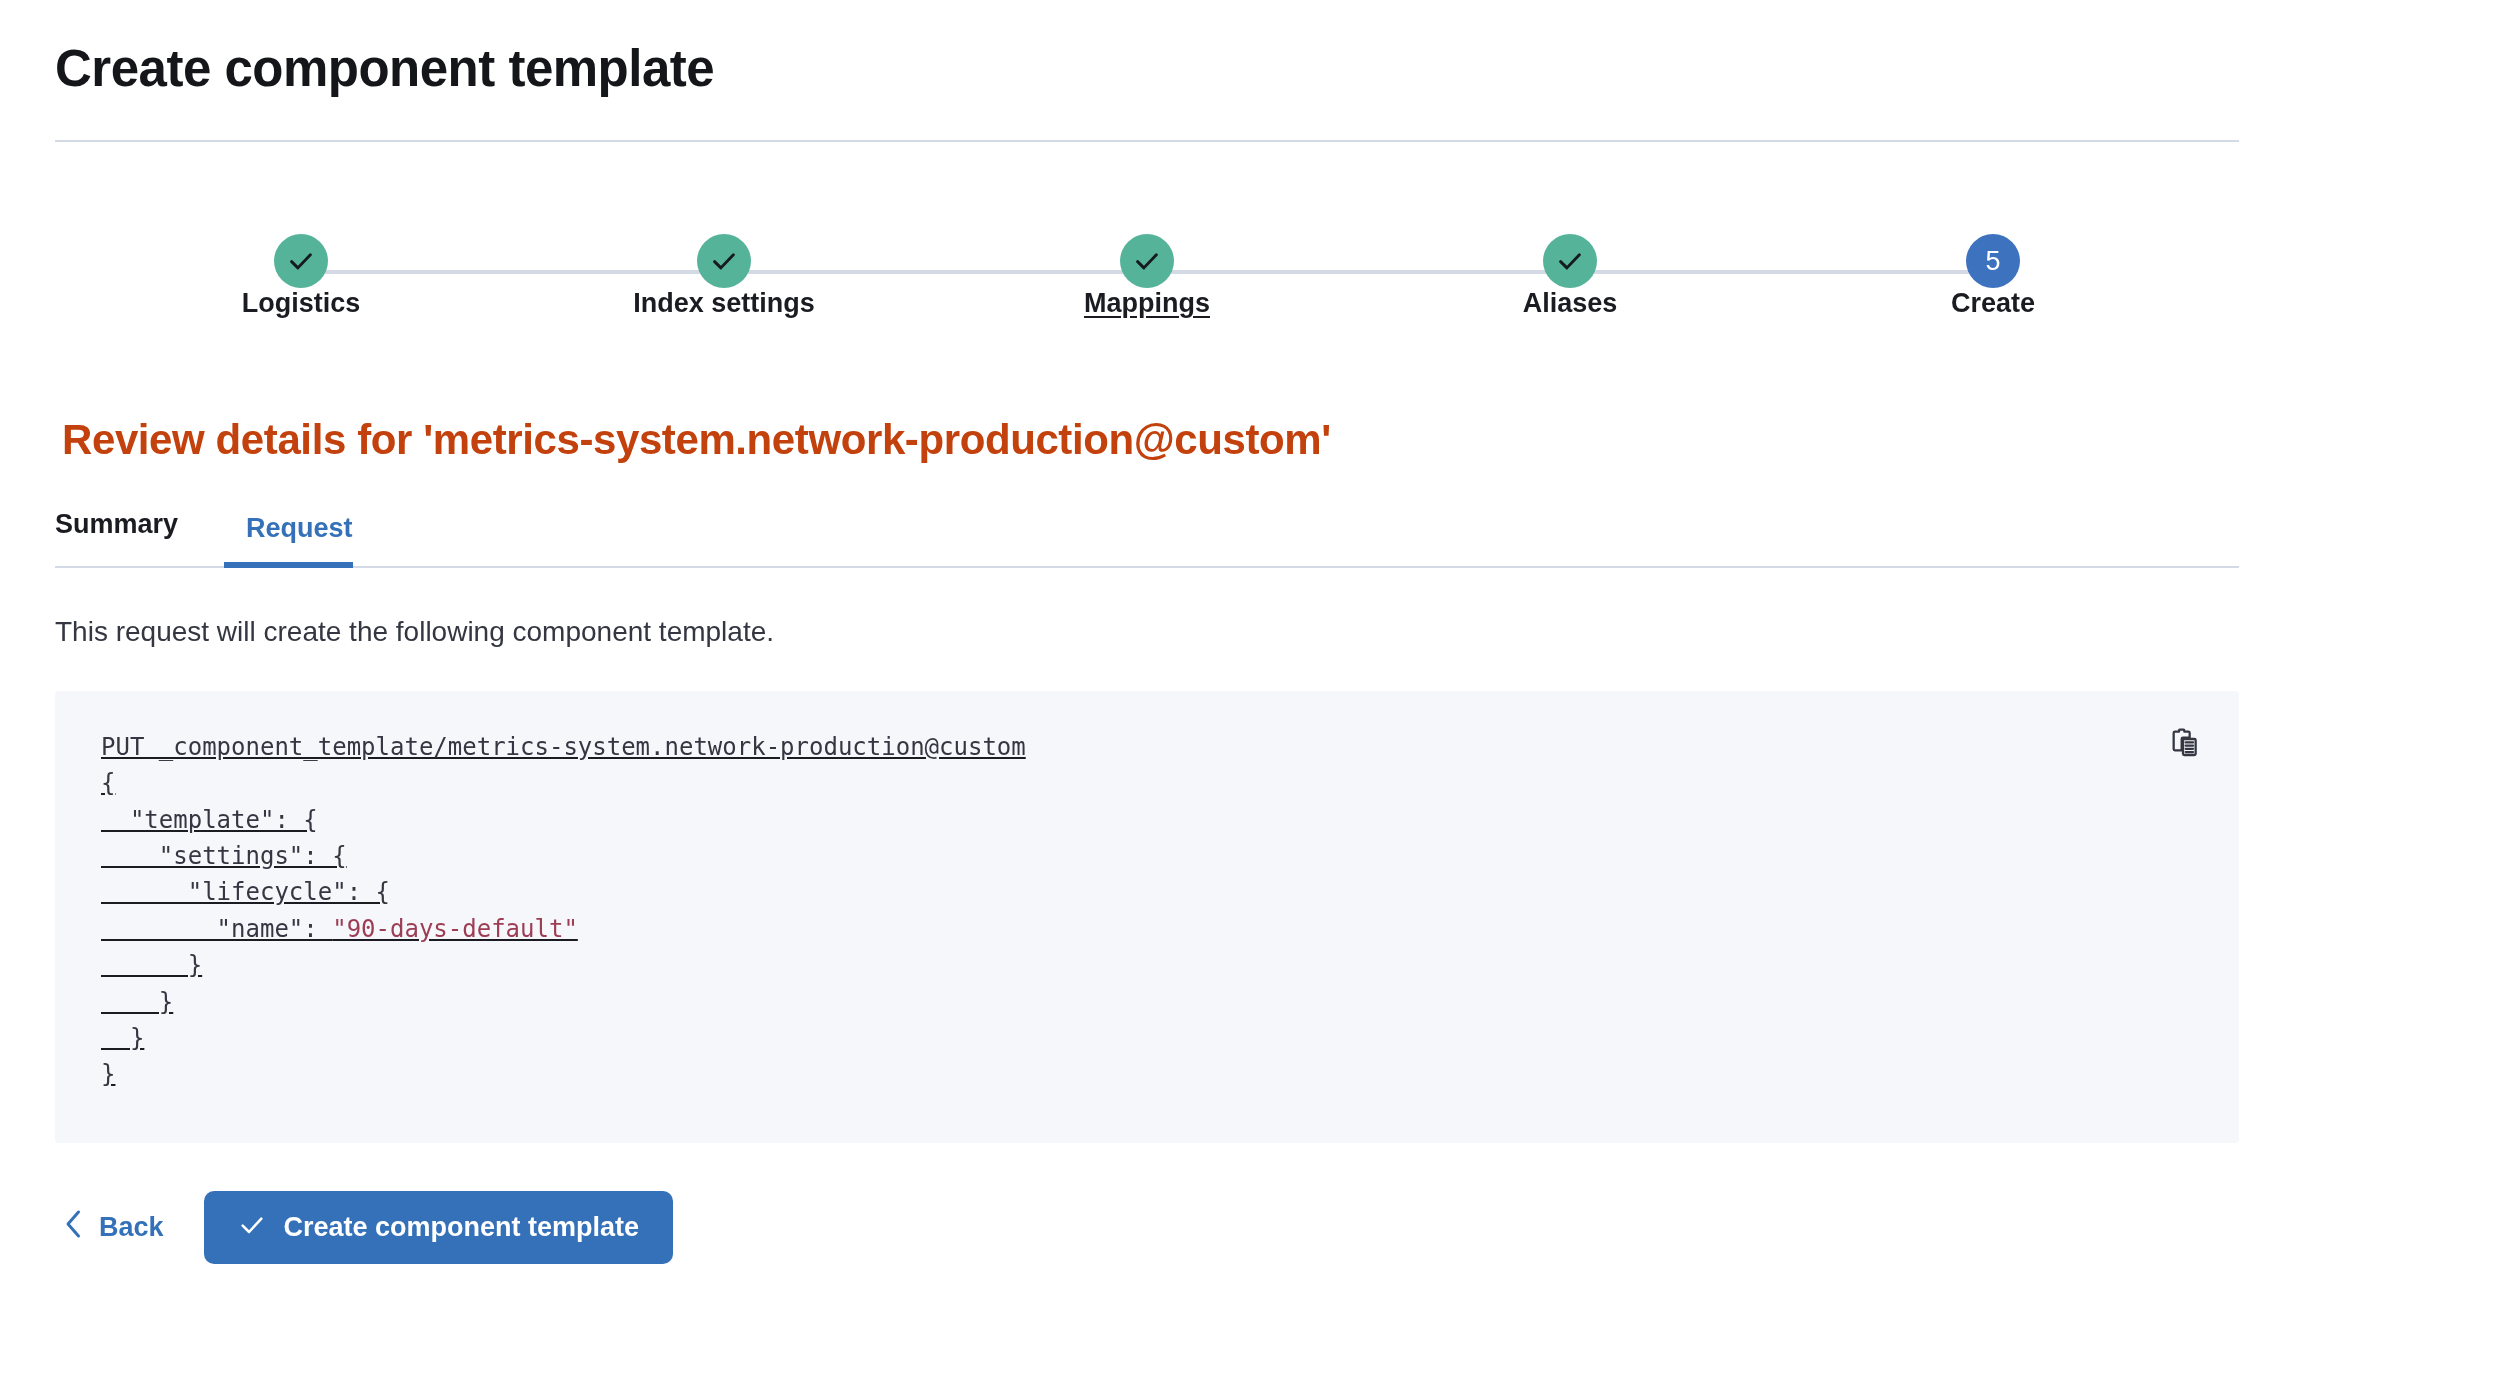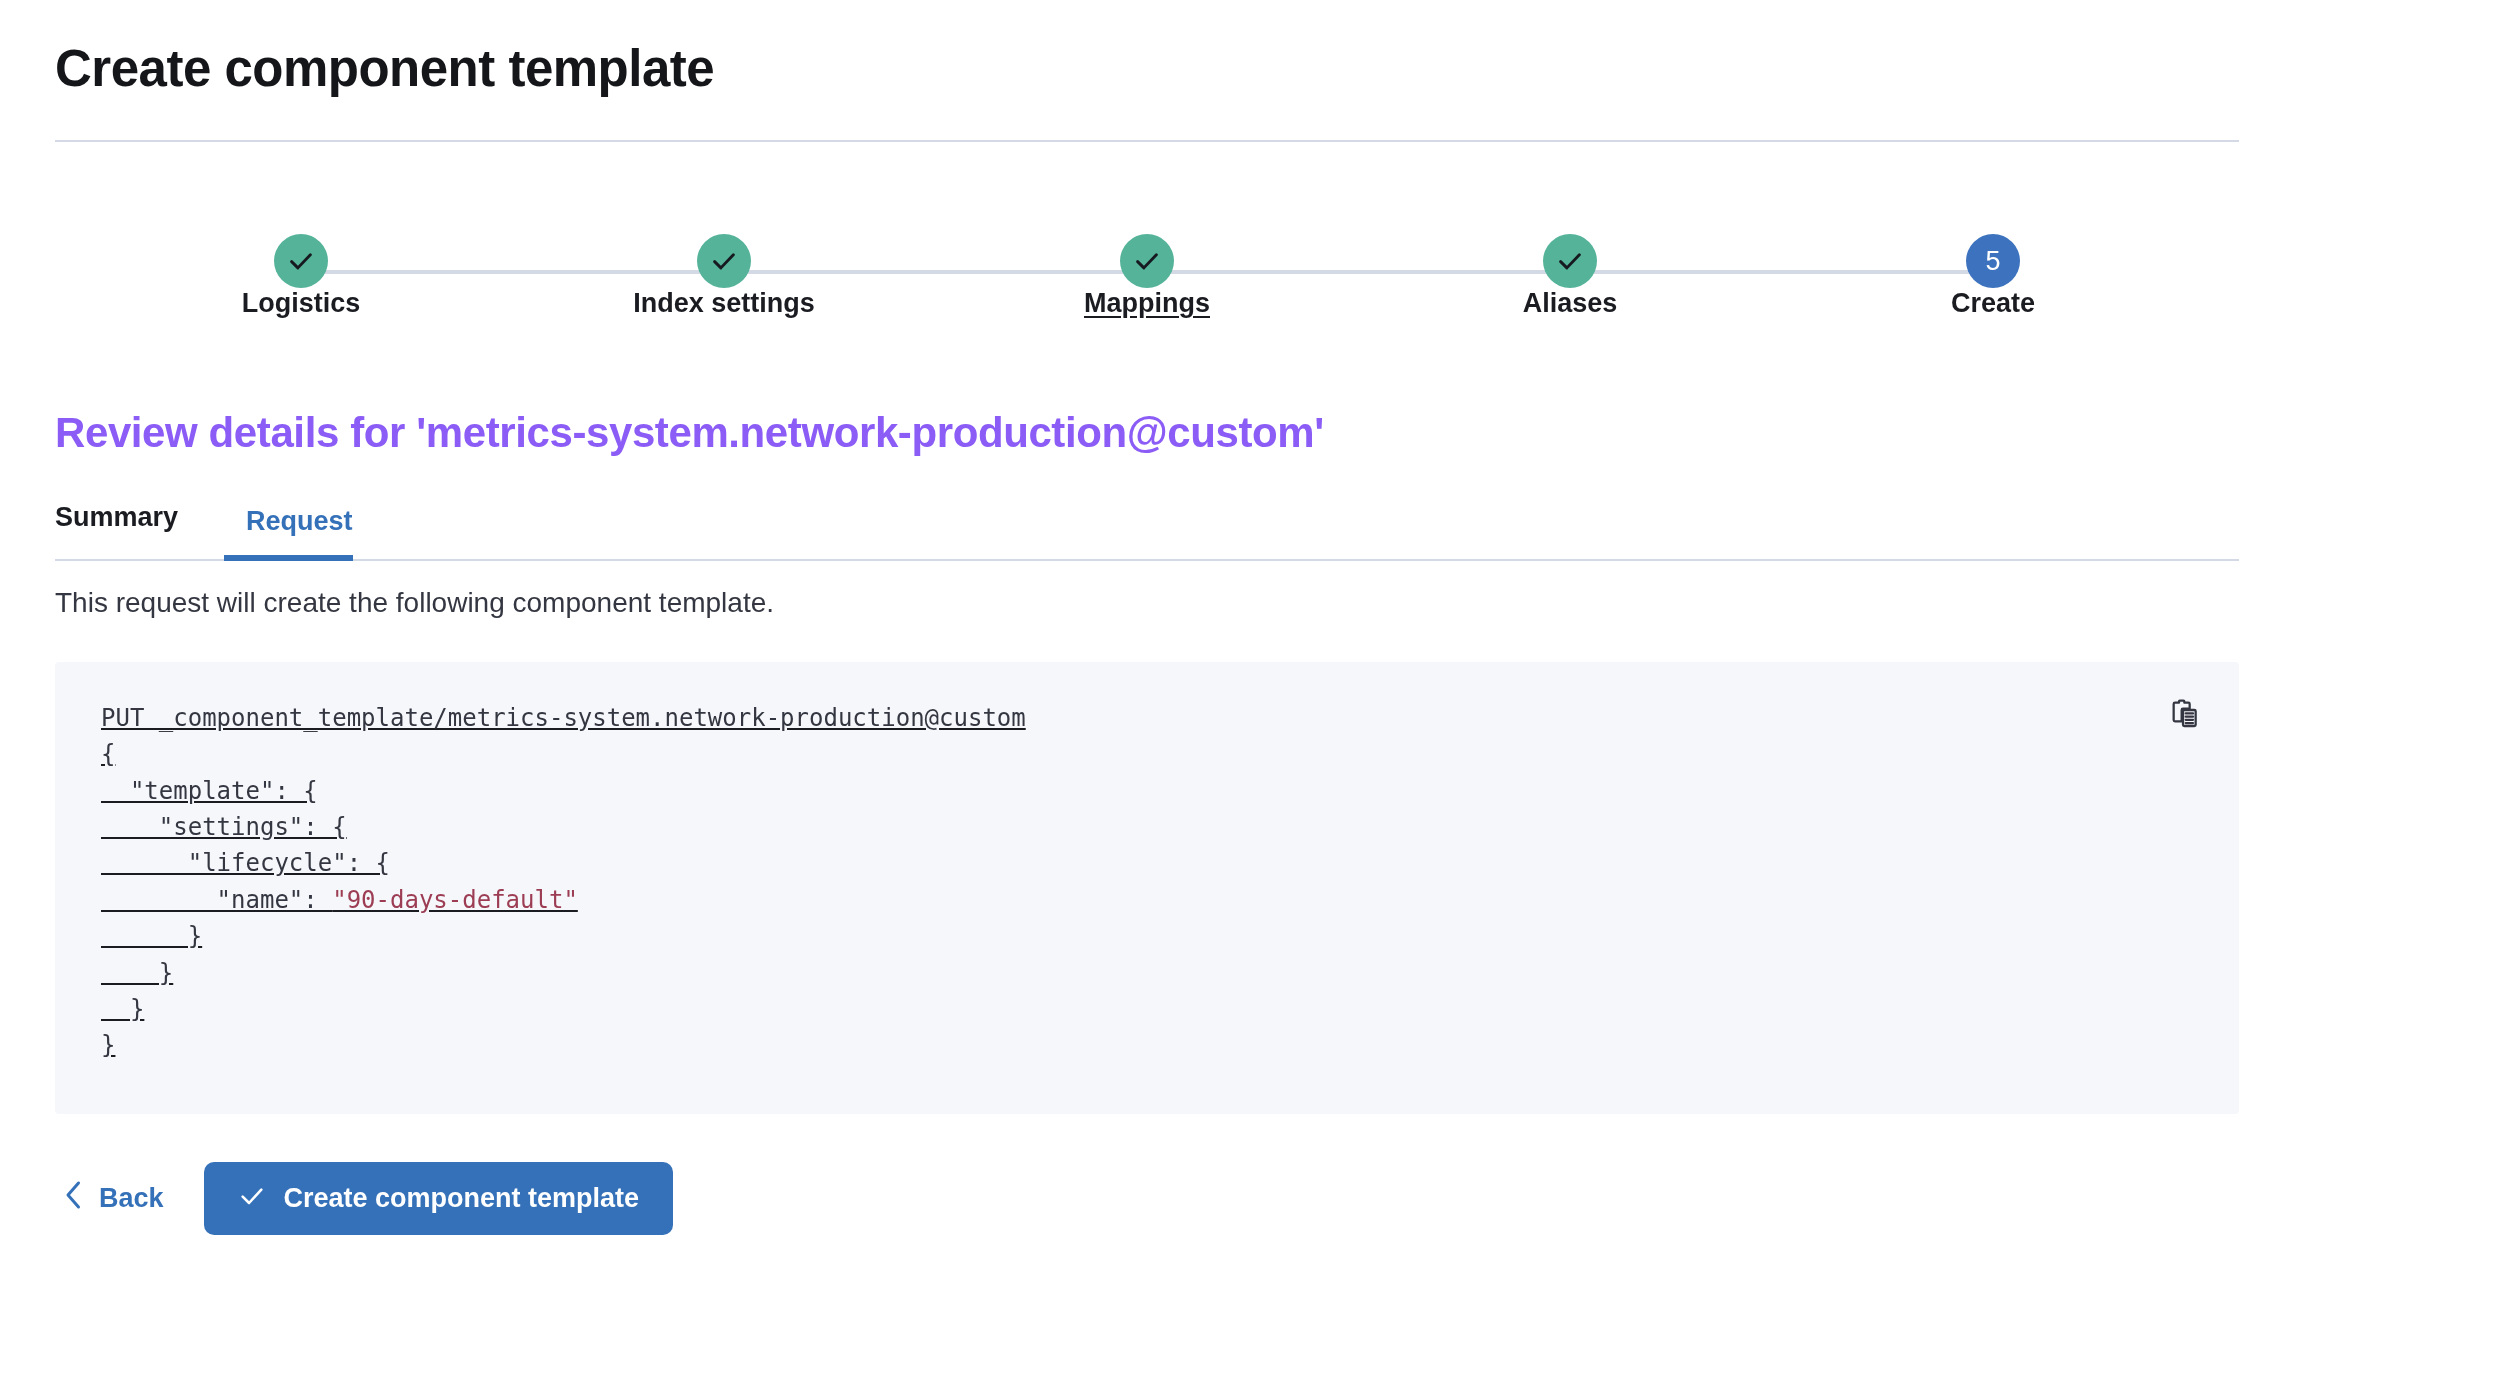--- a/index.html
+++ b/index.html
@@ -100,22 +100,22 @@
     white-space: nowrap;
     text-align: center;
   }
   .step-label.hovered { text-decoration: underline; text-underline-offset: 4px; }
 
   
   .review-heading {
     font-size: 42px;
     font-weight: bold;
     letter-spacing: -0.4px;
-    color: #8b5cf6;
-    margin: 0;
+    color: #c2410c;
+    margin: 7px;
     padding-top: 44px;
     line-height: 1.2;
   }
 
   
   .tabs {
     position: relative;
     margin-top: 38px;
     height: 64px;
     border-bottom: 2px solid #d3dae6;
@@ -145,21 +145,21 @@
     bottom: -2px;
     height: 6px;
     background: #3571b8;
   }
 
   
   .description {
     font-size: 28px;
     color: #343741;
     margin: 0;
-    padding-top: 22px;
+    padding-top: 44px;
     line-height: 1.4;
   }
 
   
   .code-panel {
     position: relative;
     margin-top: 40px;
     background: #f6f7fb;
     border-radius: 4px;
     padding: 38px 46px 44px 46px;

